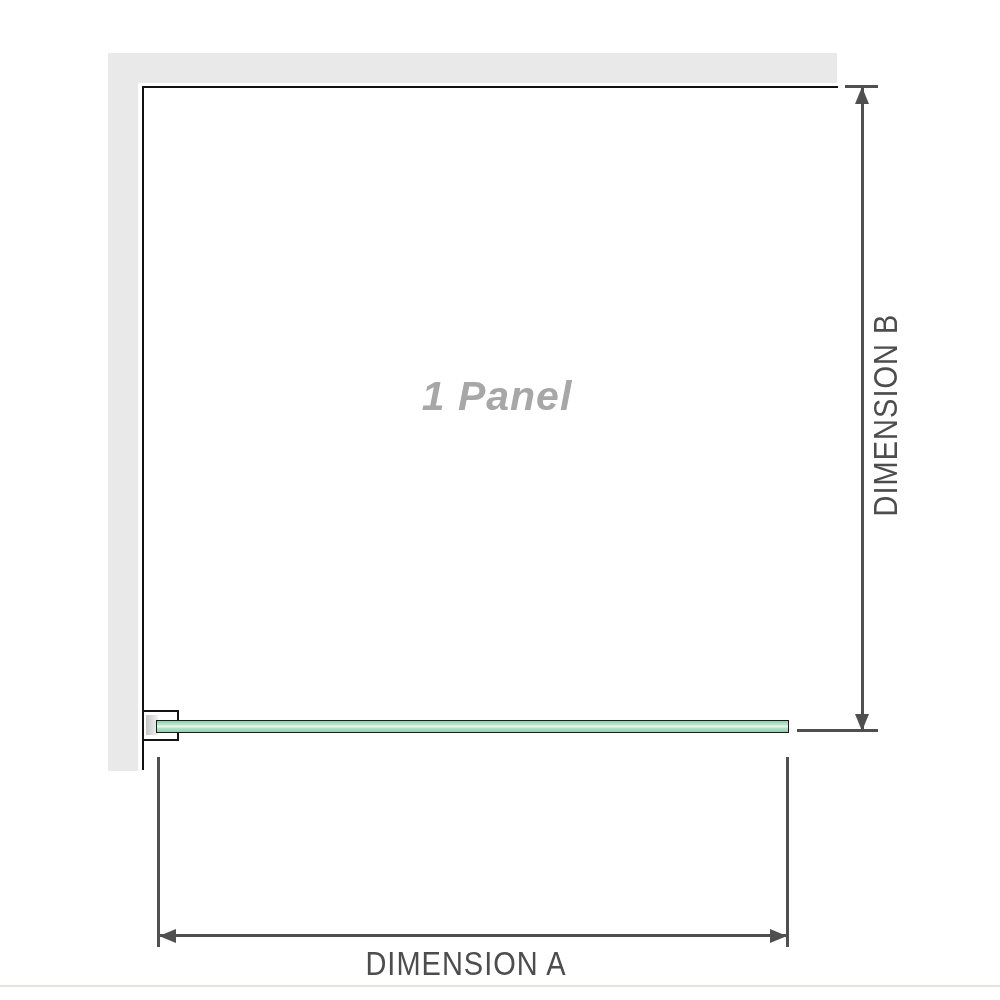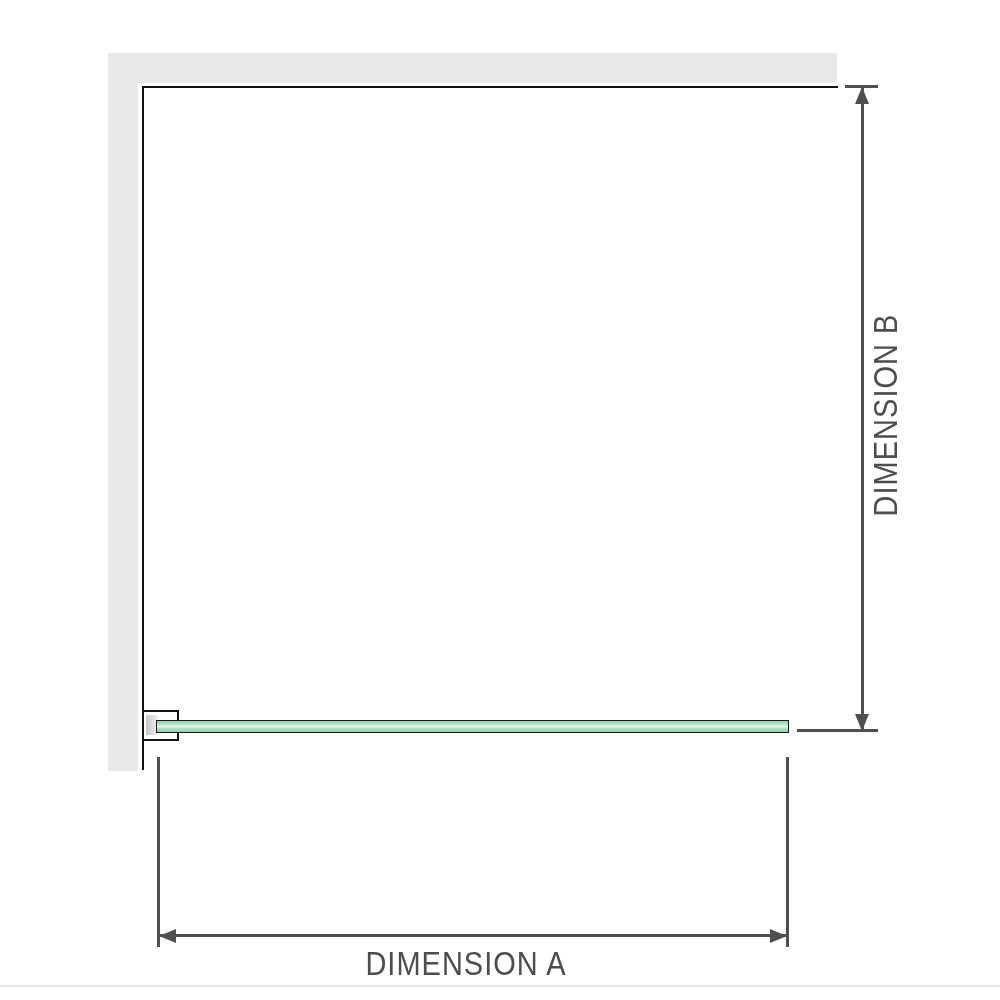--- a/index.html
+++ b/index.html
@@ -118,20 +118,21 @@
 </head>
 <body>
 
 <div class="stage">
 
   <div class="wall wall-top" style="background-color: rgb(233, 233, 233);"></div>
   <div class="wall wall-left" style="background-color: rgb(233, 233, 233);"></div>
   <div class="wall-edge wall-edge-top" style="background-color: rgb(17, 17, 17);"></div>
   <div class="wall-edge wall-edge-left" style="background-color: rgb(17, 17, 17);"></div>
 
+  <div class="panel-label" style="color: rgb(167, 167, 167);">1 Panel</div>
 
   <div class="bracket">
     <div class="bracket-shade"></div>
   </div>
   <div class="glass"></div>
 
   <div class="dim-line-v" style="background-color: rgb(79, 79, 79);"></div>
   <div class="arrow arrow-up" style="border-bottom-color: rgb(79, 79, 79);"></div>
   <div class="arrow arrow-down" style="border-top-color: rgb(79, 79, 79);"></div>
   <div class="tick tick-top" style="background-color: rgb(79, 79, 79);"></div>

